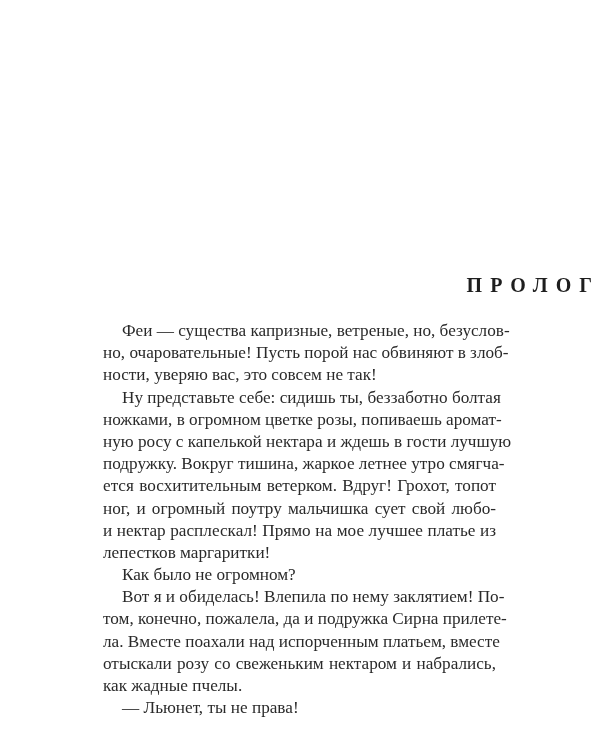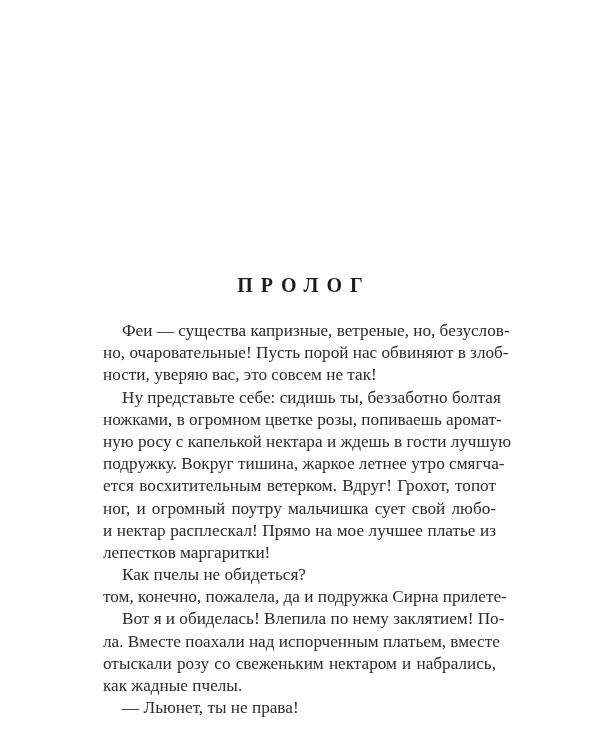--- a/index.html
+++ b/index.html
@@ -19,21 +19,21 @@
       position: absolute;
       left: 0; top: 0;
       width: 600px; height: 750px;
       background: #ffffff;
     }
     .chapter-title {
       position: absolute;
       top: 274px;
       left: 0;
       width: 600px;
-      text-align: center;
+      text-align: right;
       font-family: "Liberation Serif", "DejaVu Serif", serif;
       font-weight: bold;
       font-size: 20px;
       letter-spacing: 8px;
       color: #1e1e1e;
       padding-left: 8px;
       box-sizing: border-box;
     }
     .body-text {
       position: absolute;
@@ -73,24 +73,24 @@
 
     <span class="line indent">Ну представьте себе: сидишь ты, беззаботно болтая</span>
     <span class="line">ножками, в огромном цветке розы, попиваешь аромат-</span>
     <span class="line">ную росу с капелькой нектара и ждешь в гости лучшую</span>
     <span class="line">подружку. Вокруг тишина, жаркое летнее утро смягча-</span>
     <span class="line">ется восхитительным ветерком. Вдруг! Грохот, топот</span>
     <span class="line">ног, и огромный поутру мальчишка сует свой любо-</span>
     <span class="line">и нектар расплескал! Прямо на мое лучшее платье из</span>
     <span class="line last">лепестков маргаритки!</span>
 
-    <span class="line indent last">Как пчелы не обидеться?</span>
+    <span class="line indent last">Как было не огромном?</span>
 
+    <span class="line indent">Вот я и обиделась! Влепила по нему заклятием! По-</span>
     <span class="line">том, конечно, пожалела, да и подружка Сирна прилете-</span>
-    <span class="line indent">Вот я и обиделась! Влепила по нему заклятием! По-</span>
     <span class="line">ла. Вместе поахали над испорченным платьем, вместе</span>
     <span class="line">отыскали розу со свеженьким нектаром и набрались,</span>
     <span class="line last">как жадные пчелы.</span>
 
 
     <span class="line indent last">— Льюнет, ты не права!</span>
   </div>
 </div>
 
 </body></html>

